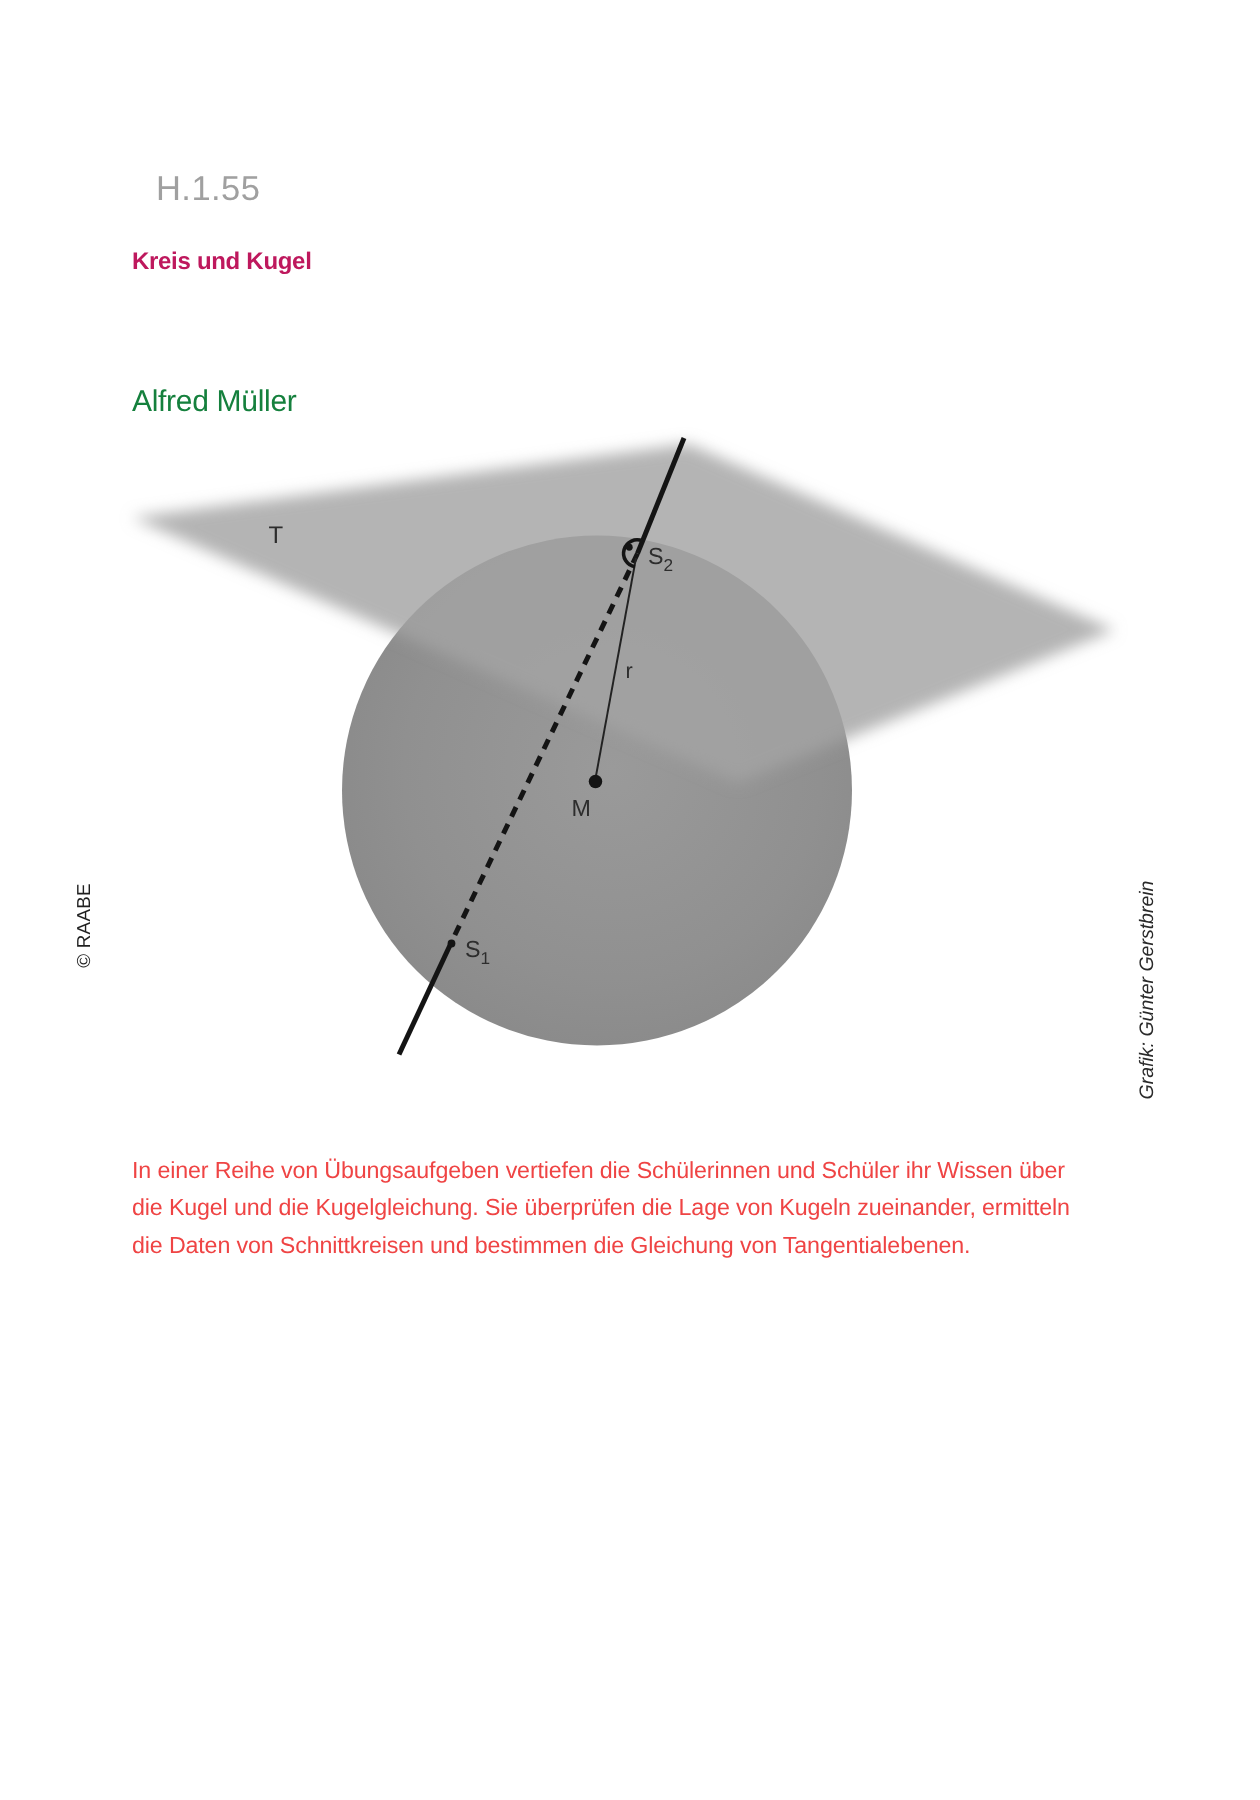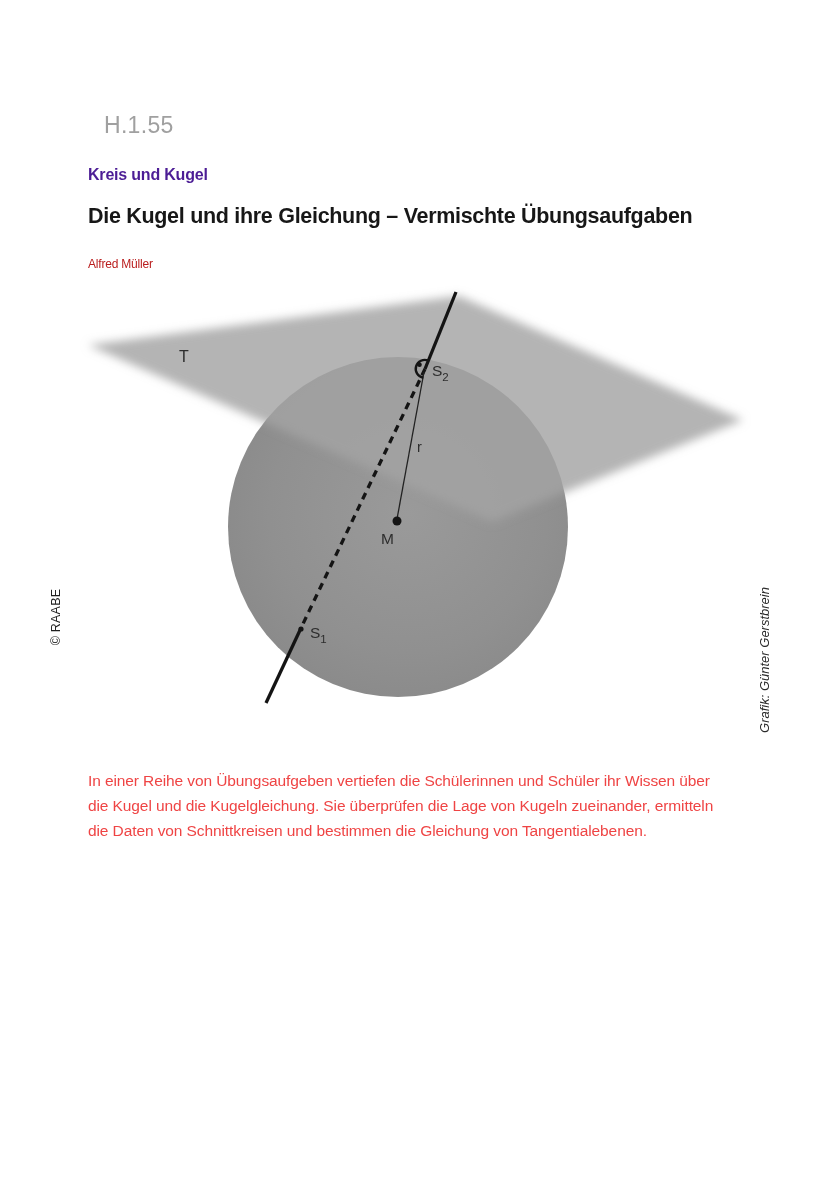--- a/index.html
+++ b/index.html
@@ -14,31 +14,31 @@
   .page { position: absolute; inset: 0; background: #fff; }
 
   .doc-code {
     position: absolute; left: 88px; top: 112px;
     font-size: 23px; font-weight: 500;
     color: #a0a0a0; letter-spacing: 0.3px; margin-left: 16px;
   }
   .subject {
     position: absolute; left: 88px; top: 166px;
     font-size: 16px; font-weight: bold; letter-spacing: -0.2px;
-    color: #4c1d95;
+    color: #be185d;
     text-align: center;
   }
   .title {
     position: absolute; left: 88px; top: 204px; margin: 0;
     font-size: 21.5px; font-weight: bold; letter-spacing: -0.3px;
     color: #171717; white-space: nowrap;
   }
   .author {
     position: absolute; left: 88px; top: 257px;
-    font-size: 12px; letter-spacing: -0.2px; color: #b91c1c;
+    font-size: 20px; letter-spacing: -0.2px; color: #15803d;
   }
   .figure-wrap {
     position: absolute; left: 0; top: 280px;
     width: 840px; height: 480px;
   }
   .abstract {
     position: absolute; left: 88px; top: 768px; margin: 0;
     width: 645px;
     font-size: 15.5px; line-height: 25px; letter-spacing: -0.1px;
     color: #ef4444;
@@ -60,21 +60,20 @@
 </style>
 </head>
 <body>
 
 <div class="page">
 
   <div class="doc-code">H.1.55</div>
 
   <div class="subject">Kreis und Kugel</div>
 
-  <h1 class="title">Die Kugel und ihre Gleichung – Vermischte Übungsaufgaben</h1>
 
   <div class="author">Alfred Müller</div>
 
   <div class="figure-wrap">
     <svg width="840" height="480" viewBox="0 280 840 480" xmlns="http://www.w3.org/2000/svg">
       <defs>
         <radialGradient id="sphereGrad" cx="53%" cy="46%" r="68%">
           <stop offset="0%" stop-color="#9a9a9a"></stop>
           <stop offset="60%" stop-color="#909090"></stop>
           <stop offset="100%" stop-color="#868686"></stop>

